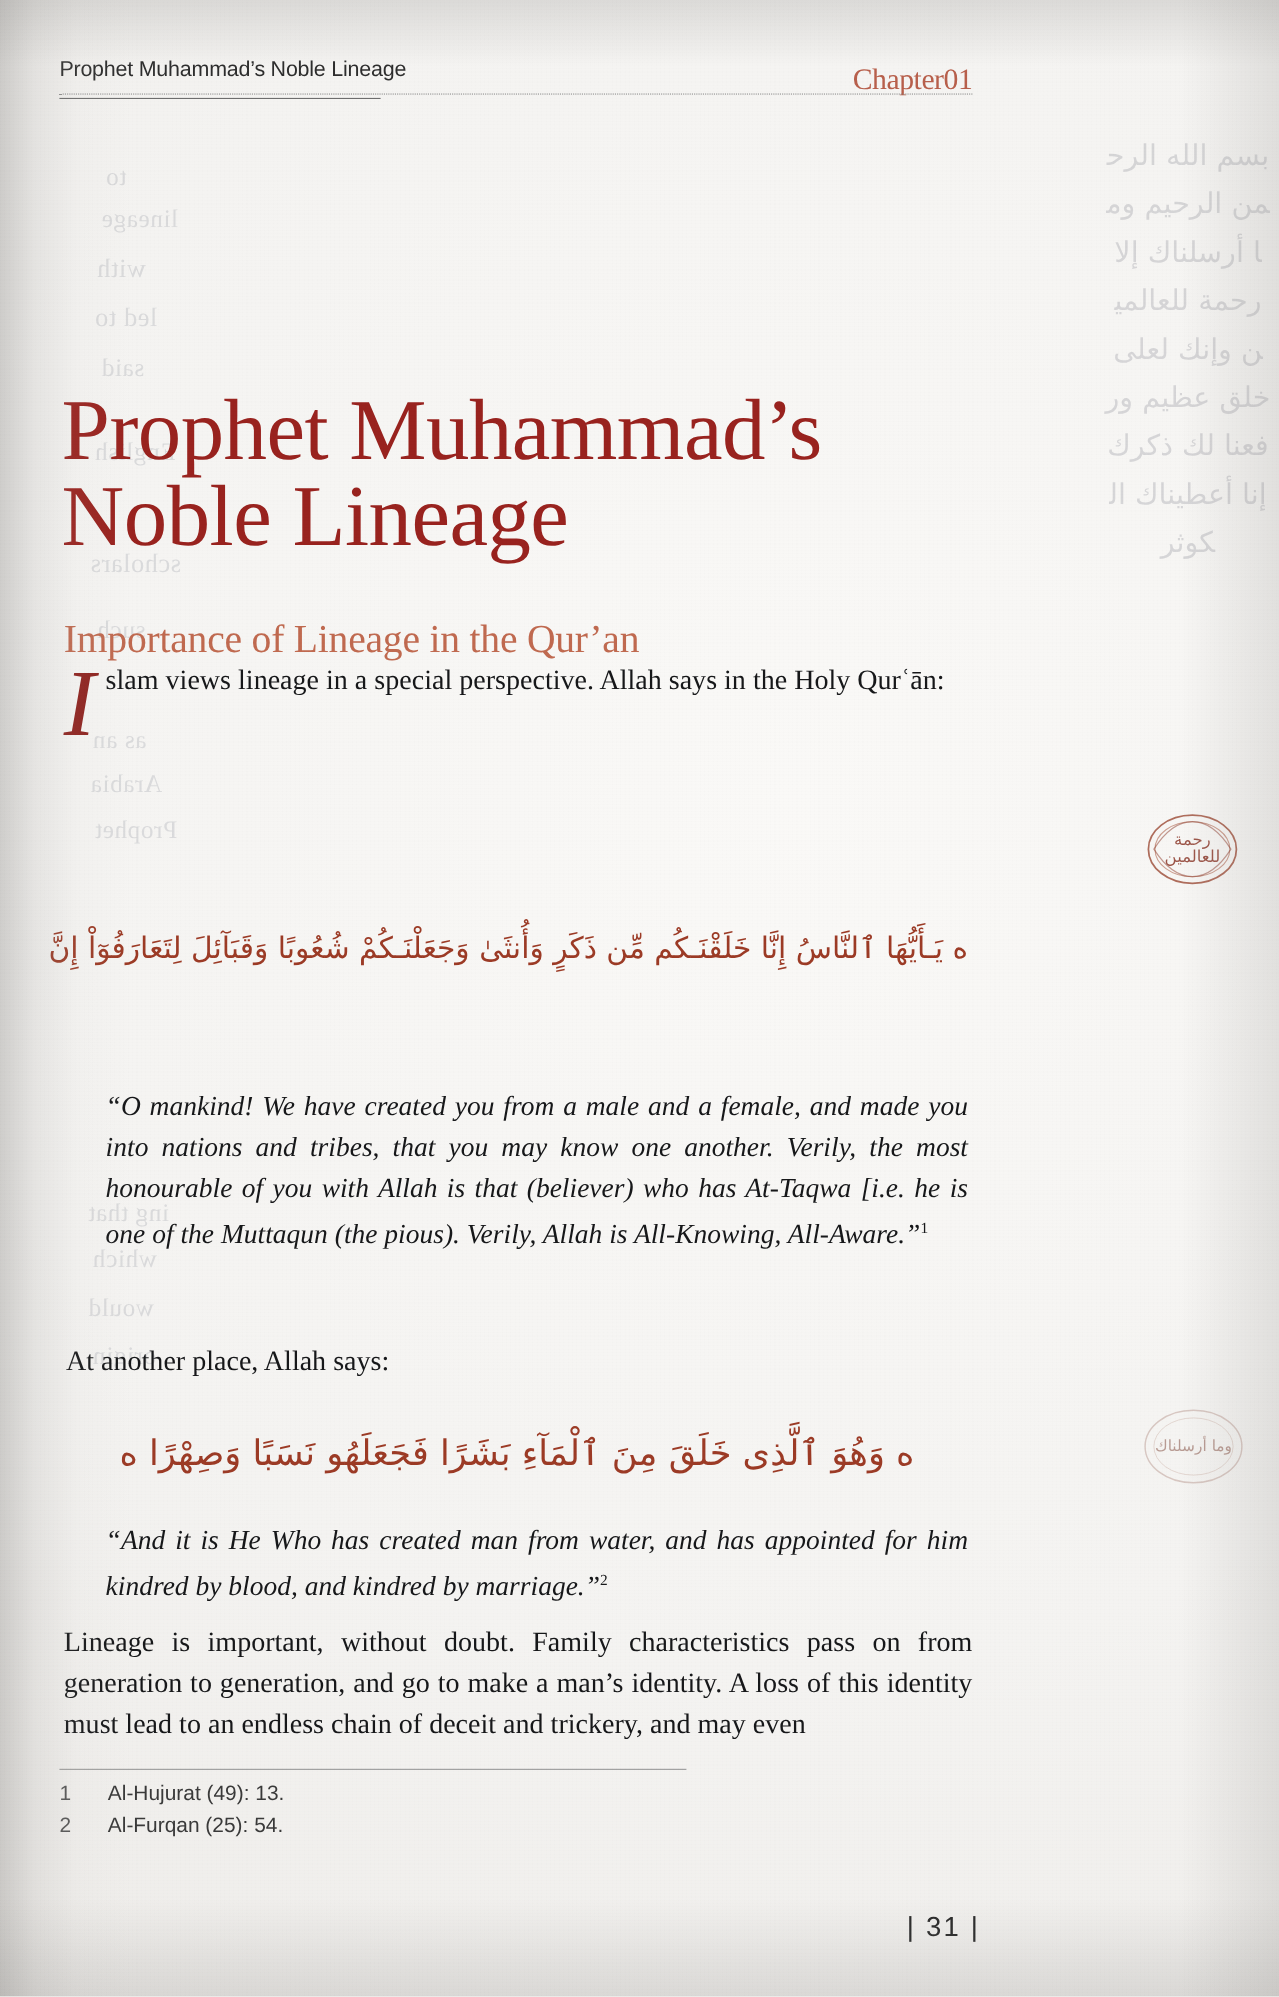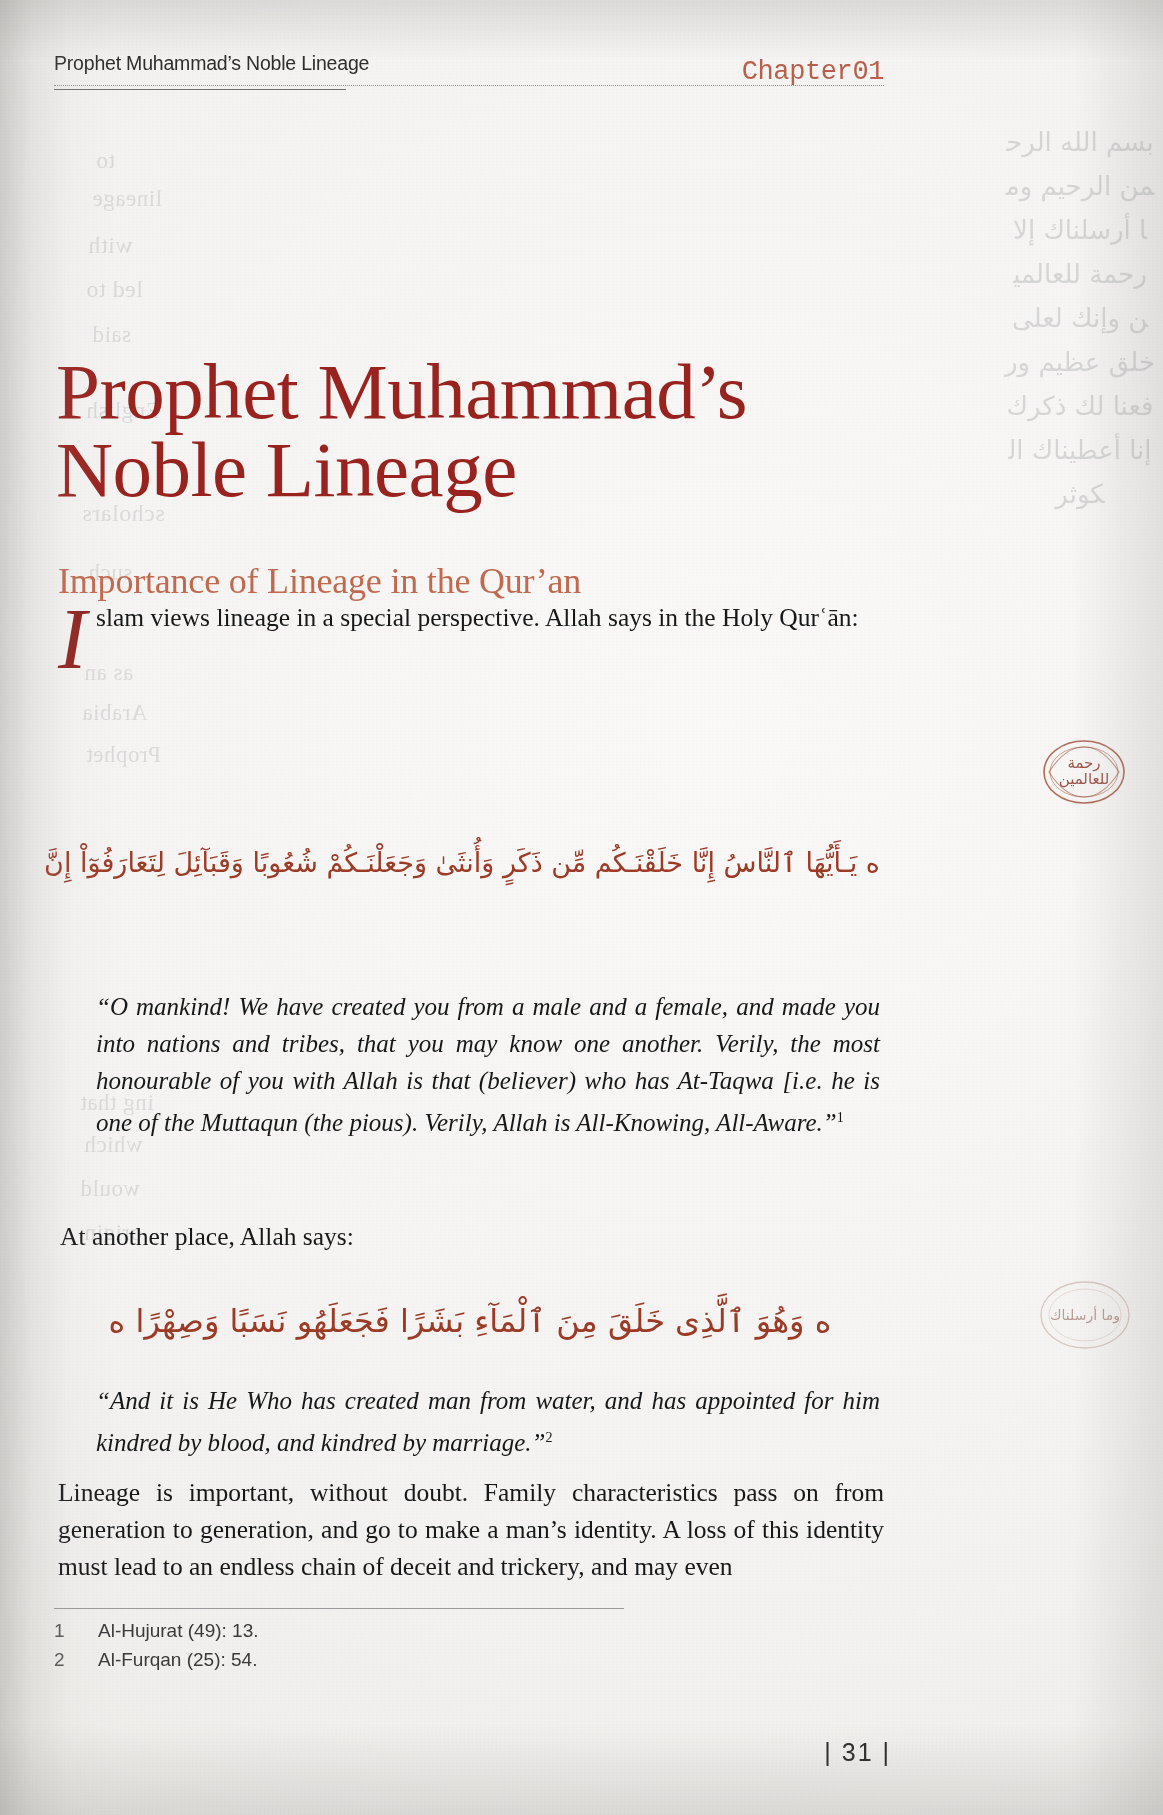--- a/index.html
+++ b/index.html
@@ -59,21 +59,21 @@
     position:absolute;left:54px;top:52px;width:830px;height:36px;
   }
   #header-title{
     position:absolute;left:0;top:0;
     font-family:"Liberation Sans",sans-serif;
     font-size:19.5px;color:#2e2e2e;letter-spacing:-.2px;
     white-space:nowrap;
   }
   #header-chapter{
     position:absolute;right:0;top:5px;
-    font-family:Liberation Mono, monospace;
+    font-family:Liberation Serif, serif;
     font-size:27px;color:#b8604c;letter-spacing:-.4px;
     white-space:nowrap;
   }
   #header-rule{
     position:absolute;left:0;top:33px;width:100%;height:0;
     border-bottom:1.6px dotted #8d8d8d;
   }
   #header-rule-solid{
     position:absolute;left:0;top:37px;width:292px;height:0;
     border-bottom:1.3px solid #6f6f6f;

